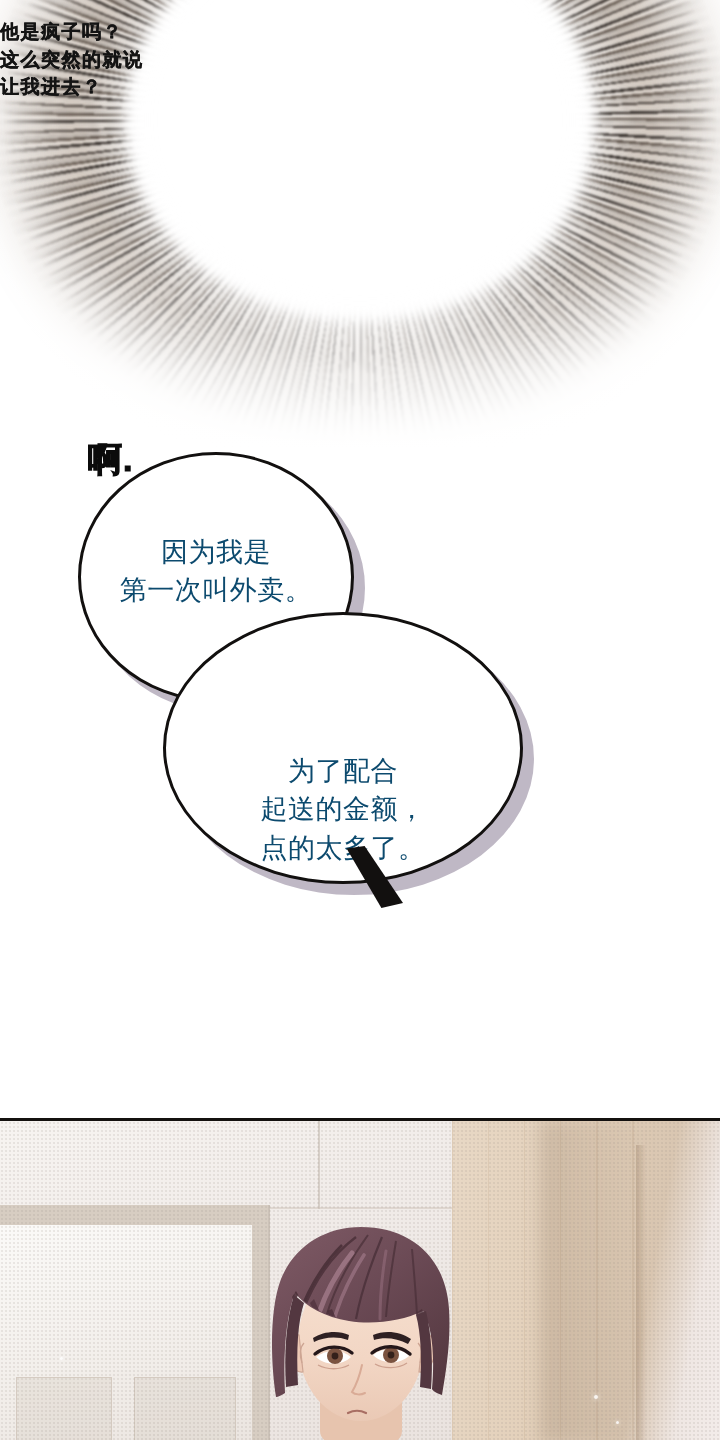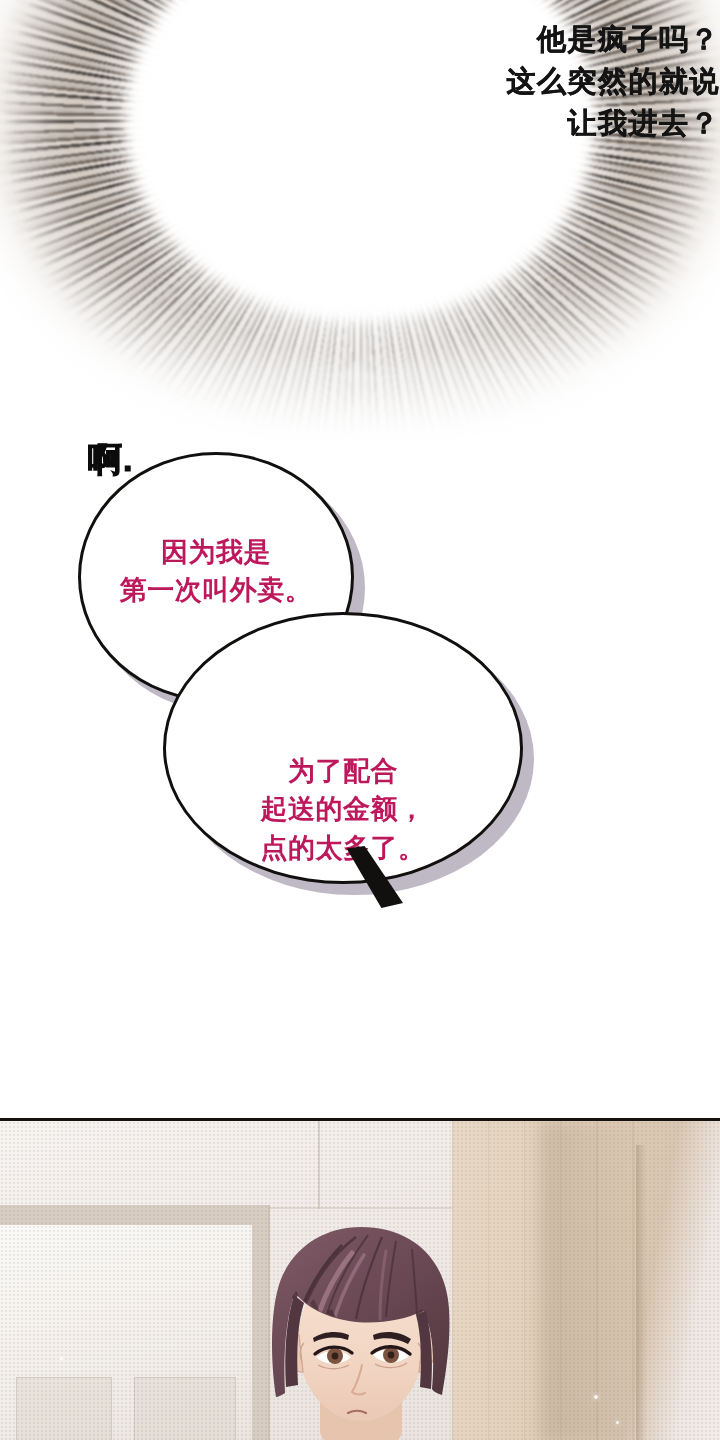--- a/index.html
+++ b/index.html
@@ -96,23 +96,23 @@
     background: radial-gradient(ellipse at 50% 50%,
       #ffffff 0%, #ffffff 62%, rgba(255,255,255,0.85) 82%, rgba(255,255,255,0) 100%);
     filter: blur(6px);
   }
 
   
   #monologue {
     position: absolute;
     left: 0; top: 18px;
     width: 720px;
-    text-align: right;
+    text-align: left;
     color: #141414;
-    font-size: 29px;
+    font-size: 19px;
     line-height: 1.45;
     font-weight: 700;
     letter-spacing: 1.5px;
     z-index: 5;
     white-space: pre-line;
     -webkit-text-stroke: 0.4px #141414;
   }
 
   
   .bubble {
@@ -121,25 +121,25 @@
     border: 3px solid #12100f;
     border-radius: 50%;
     box-sizing: border-box;
     display: flex;
     align-items: center;
     justify-content: center;
     z-index: 6;
     filter: drop-shadow(11px 11px 0px rgba(188,180,194,0.95));
   }
   .bubble-text {
-    color: #be185d;
+    color: #0c4a6e;
     text-align: center;
     font-size: 27px;
     line-height: 1.42;
-    font-weight: 700;
+    font-weight: 400;
     letter-spacing: 0.5px;
     white-space: pre-line;
   }
 
   #bubble-1 {
     left: 78px;  top: 452px;
     width: 276px; height: 250px;
   }
   #bubble-1 .bubble-text { transform: translateY(-6px); }
 

